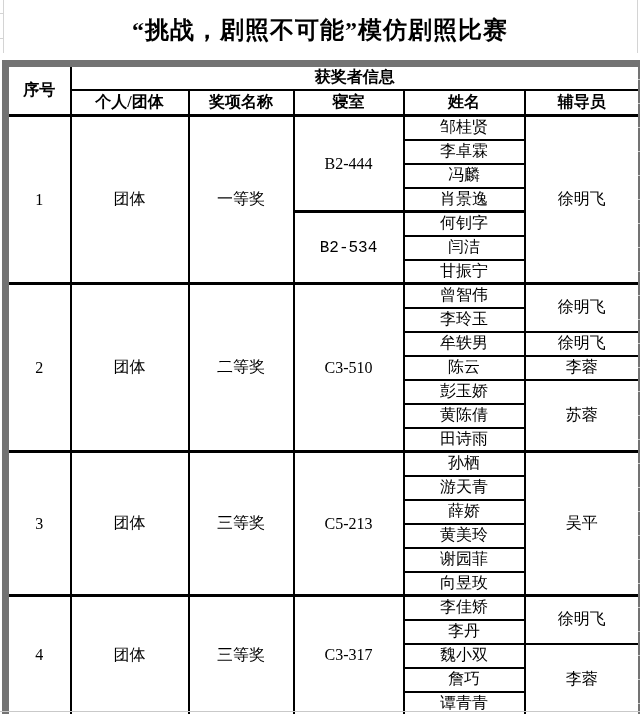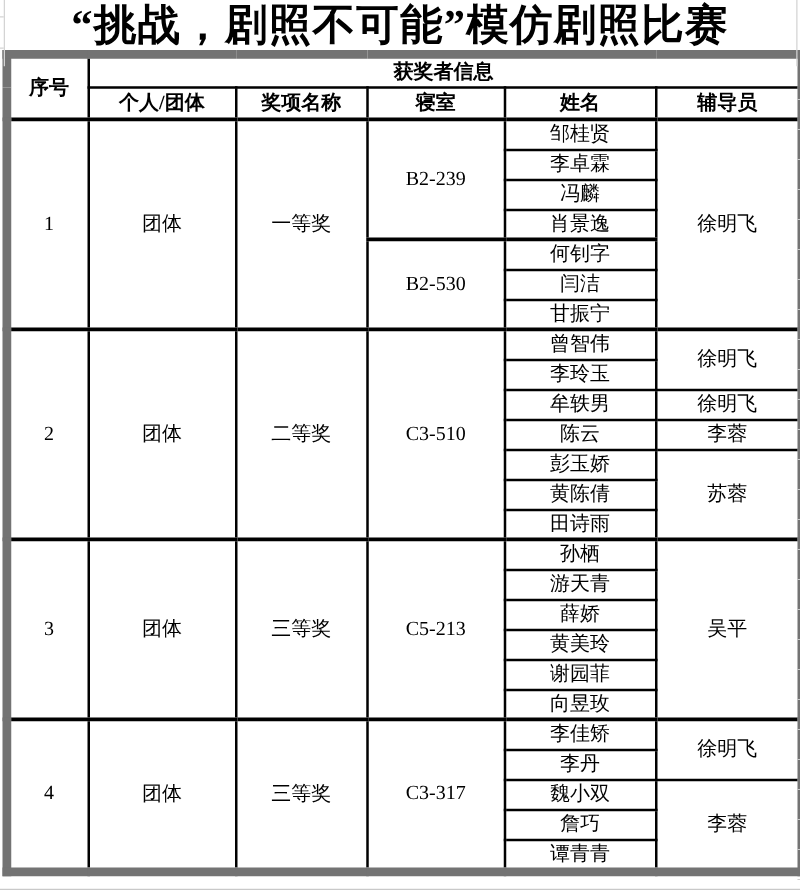--- a/index.html
+++ b/index.html
@@ -4,23 +4,23 @@
 <style>
   html,body { margin:0; padding:0; }
   body {
     width:640px; height:714px;
     background:#ffffff;
     font-family:"Liberation Serif","DejaVu Serif",serif;
     position:relative;
     overflow:hidden;
   }
   .title {
-    height:40px;
+    height:60px;
     display:flex; align-items:center; justify-content:center;
-    font-weight:bold; font-size:34px; color:#000;
+    font-weight:bold; font-size:24px; color:#000;
     letter-spacing:1px;
   }
   table {
     border-collapse:collapse;
     table-layout:fixed;
     width:636px;
     margin-left:2px;
     border:7px solid #737373;
   }
   th, td {
@@ -30,21 +30,21 @@
     font-size:16px;
     color:#000;
     padding:0;
     overflow:hidden;
     white-space:nowrap;
   }
   th { font-weight:bold; }
   thead tr { height:26px; }
   tbody tr { height:24px; }
   tr.group-start td { border-top:3px solid #000; }
-  td.dorm-start { border-top:3px solid #000; }
+  td.dorm-start { border-top:3px solid #000;font-family:Liberation Mono, monospace; }
   
   .gl { position:absolute; background:#d4d4d4; }
   .gl-left-v   { left:3px;  top:0; width:1px; height:53px; }
   .gl-right-v  { right:2px; top:0; width:1px; height:53px; }
   .gl-left-h1  { left:0; top:13px; width:3px; height:1px; }
   .gl-left-h2  { left:0; top:38px; width:3px; height:1px; }
   .gl-bottom   { left:0; top:711px; width:640px; height:1px; background:#c9c9c9; }
   .gl-right-ticks {
     position:absolute; right:0; top:56px; width:2px; height:655px;
     background:repeating-linear-gradient(to bottom, transparent 0 23px, #cccccc 23px 24px);
@@ -83,35 +83,35 @@
       <th>姓名</th>
       <th>辅导员</th>
     </tr>
   </thead>
   <tbody>
 
     <tr class="group-start">
       <td rowspan="7">1</td>
       <td rowspan="7">团体</td>
       <td rowspan="7">一等奖</td>
-      <td rowspan="4">B2-239</td>
+      <td rowspan="4">B2-444</td>
       <td>邹桂贤</td>
       <td rowspan="7">徐明飞</td>
     </tr>
     <tr>
         <td>李卓霖</td>
       </tr>
     <tr>
         <td>冯麟</td>
       </tr>
     <tr>
         <td>肖景逸</td>
       </tr>
     <tr>
-      <td rowspan="3" class="dorm-start">B2-530</td>
+      <td rowspan="3" class="dorm-start">B2-534</td>
       <td class="dorm-start">何钊字</td>
     </tr>
     <tr>
         <td>闫洁</td>
       </tr>
     <tr>
         <td>甘振宁</td>
       </tr>
 
     <tr class="group-start">

